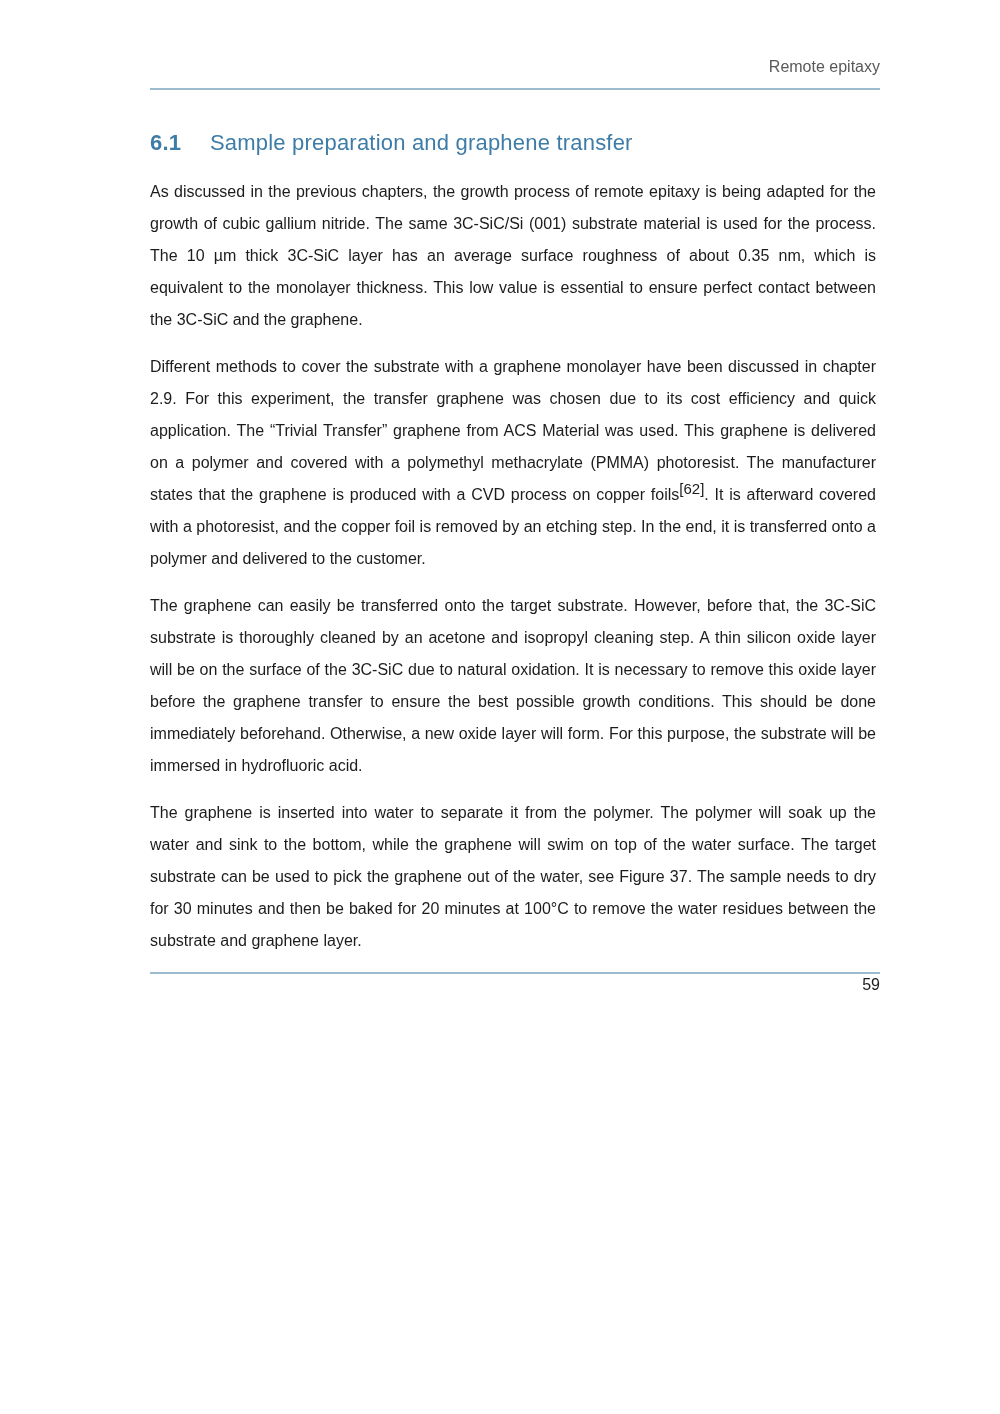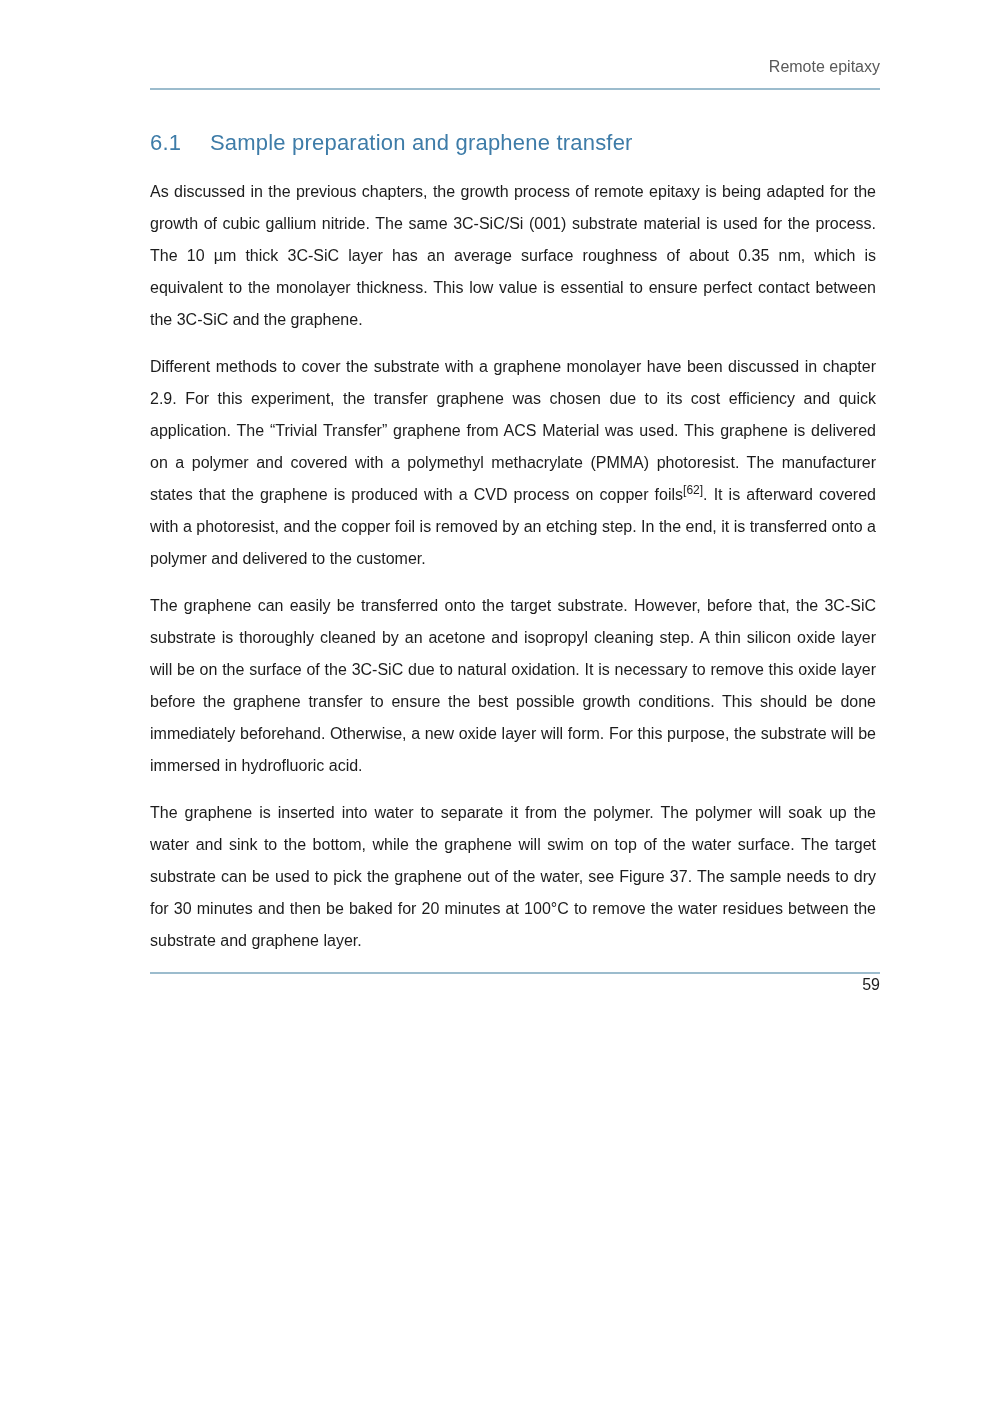--- a/index.html
+++ b/index.html
@@ -40,29 +40,30 @@
   .section-heading {
     font-size: 22px;
     font-weight: 400;
     color: var(--heading);
     margin: 40px 0 20px 0;
     letter-spacing: 0.2px;
   }
   .section-number {
     display: inline-block;
     min-width: 60px;
+    font-weight: bold;
   }
   .body-text p {
     font-size: 16px;
     line-height: 32px;
     text-align: justify;
     margin: 0 4px 15px 0;
   }
   .body-text sup {
-    font-size: 12px;
+    font-size: 15px;
     line-height: 0;
     vertical-align: super;
   }
   .page-footer {
     margin-top: auto;
     padding-bottom: 92px;
   }
   .page-number {
     text-align: right;
     font-size: 16px;

